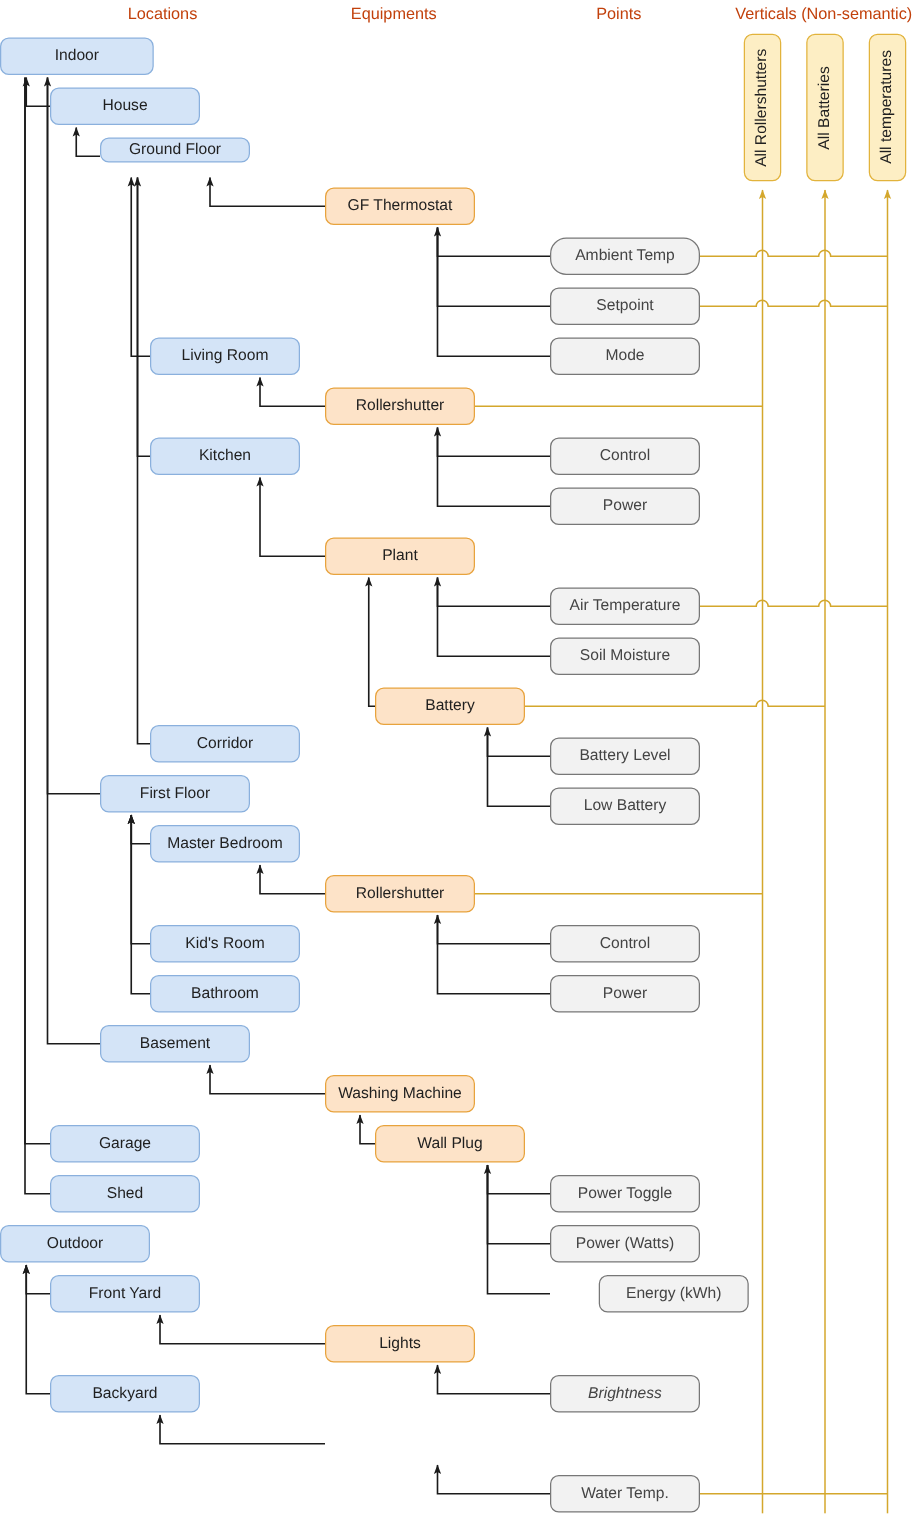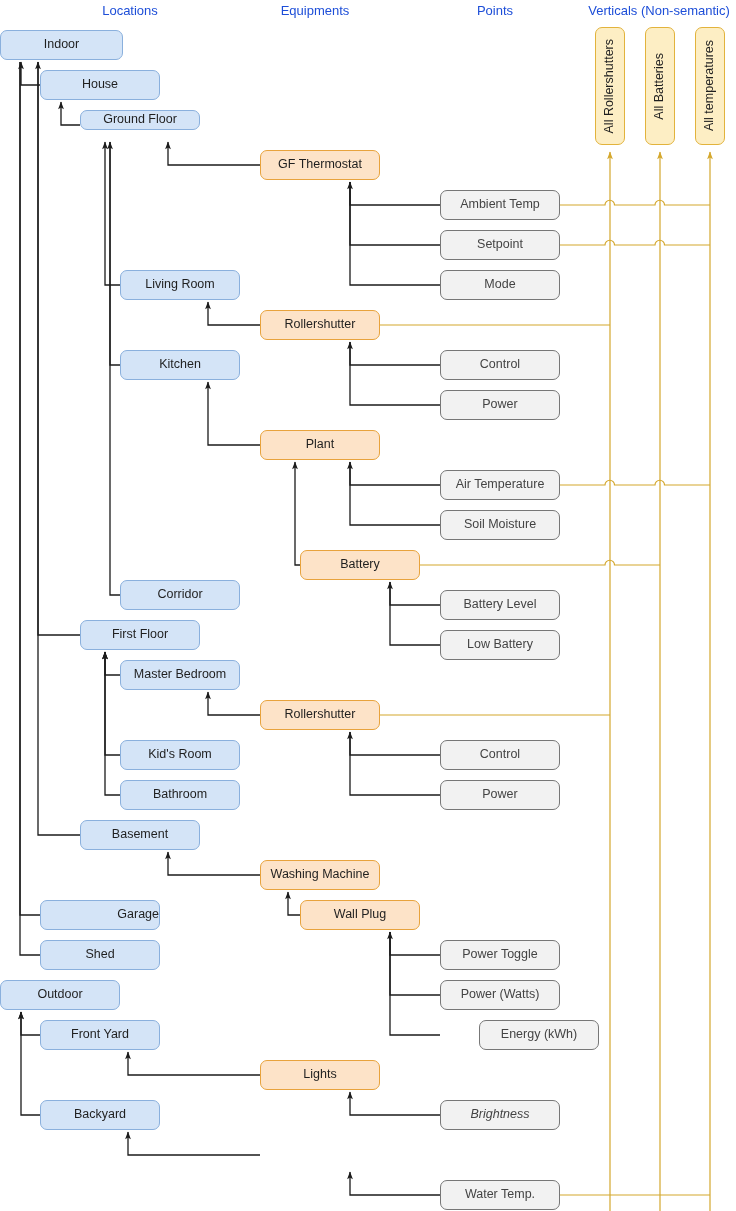--- a/index.html
+++ b/index.html
@@ -16,21 +16,21 @@
   }
   svg#wires{
     position:absolute;
     left:0; top:0;
     width:736px; height:1211px;
     pointer-events:none;
   }
   .col-head{
     position:absolute;
     font-size:13px;
-    color:#1d4ed8;
+    color:#c2410c;
     text-align:center;
     white-space:nowrap;
     transform:translateX(-50%);
   }
   .node{
     position:absolute;
     box-sizing:border-box;
     display:flex;
     align-items:center;
     justify-content:center;
@@ -219,21 +219,21 @@
     </div>
   <div class="node loc" style="left:120px;top:740px;width:120px;height:30px;">
       <span>Kid's Room</span>
     </div>
   <div class="node loc" style="left:120px;top:780px;width:120px;height:30px;">
       <span>Bathroom</span>
     </div>
   <div class="node loc" style="left:80px;top:820px;width:120px;height:30px;">
       <span>Basement</span>
     </div>
-  <div class="node loc" style="left:40px;top:900px;width:120px;height:30px;justify-content:flex-end;">
+  <div class="node loc" style="left:40px;top:900px;width:120px;height:30px;">
       <span>Garage</span>
     </div>
   <div class="node loc" style="left:40px;top:940px;width:120px;height:30px;">
       <span>Shed</span>
     </div>
   <div class="node loc" style="left:0px;top:980px;width:120px;height:30px;">
       <span>Outdoor</span>
     </div>
   <div class="node loc" style="left:40px;top:1020px;width:120px;height:30px;">
       <span>Front Yard</span>
@@ -260,21 +260,21 @@
   <div class="node equip" style="left:260px;top:860px;width:120px;height:30px;">
       <span>Washing Machine</span>
     </div>
   <div class="node equip" style="left:300px;top:900px;width:120px;height:30px;">
       <span>Wall Plug</span>
     </div>
   <div class="node equip" style="left:260px;top:1060px;width:120px;height:30px;">
       <span>Lights</span>
     </div>
 
-  <div class="node point" style="left:440px;top:190px;width:120px;height:30px;">
+  <div class="node point" style="left:440px;top:190px;width:120px;height:30px;border-radius:13px;">
       <span>Ambient Temp</span>
     </div>
   <div class="node point" style="left:440px;top:230px;width:120px;height:30px;">
       <span>Setpoint</span>
     </div>
   <div class="node point" style="left:440px;top:270px;width:120px;height:30px;">
       <span>Mode</span>
     </div>
   <div class="node point" style="left:440px;top:350px;width:120px;height:30px;">
       <span>Control</span>

